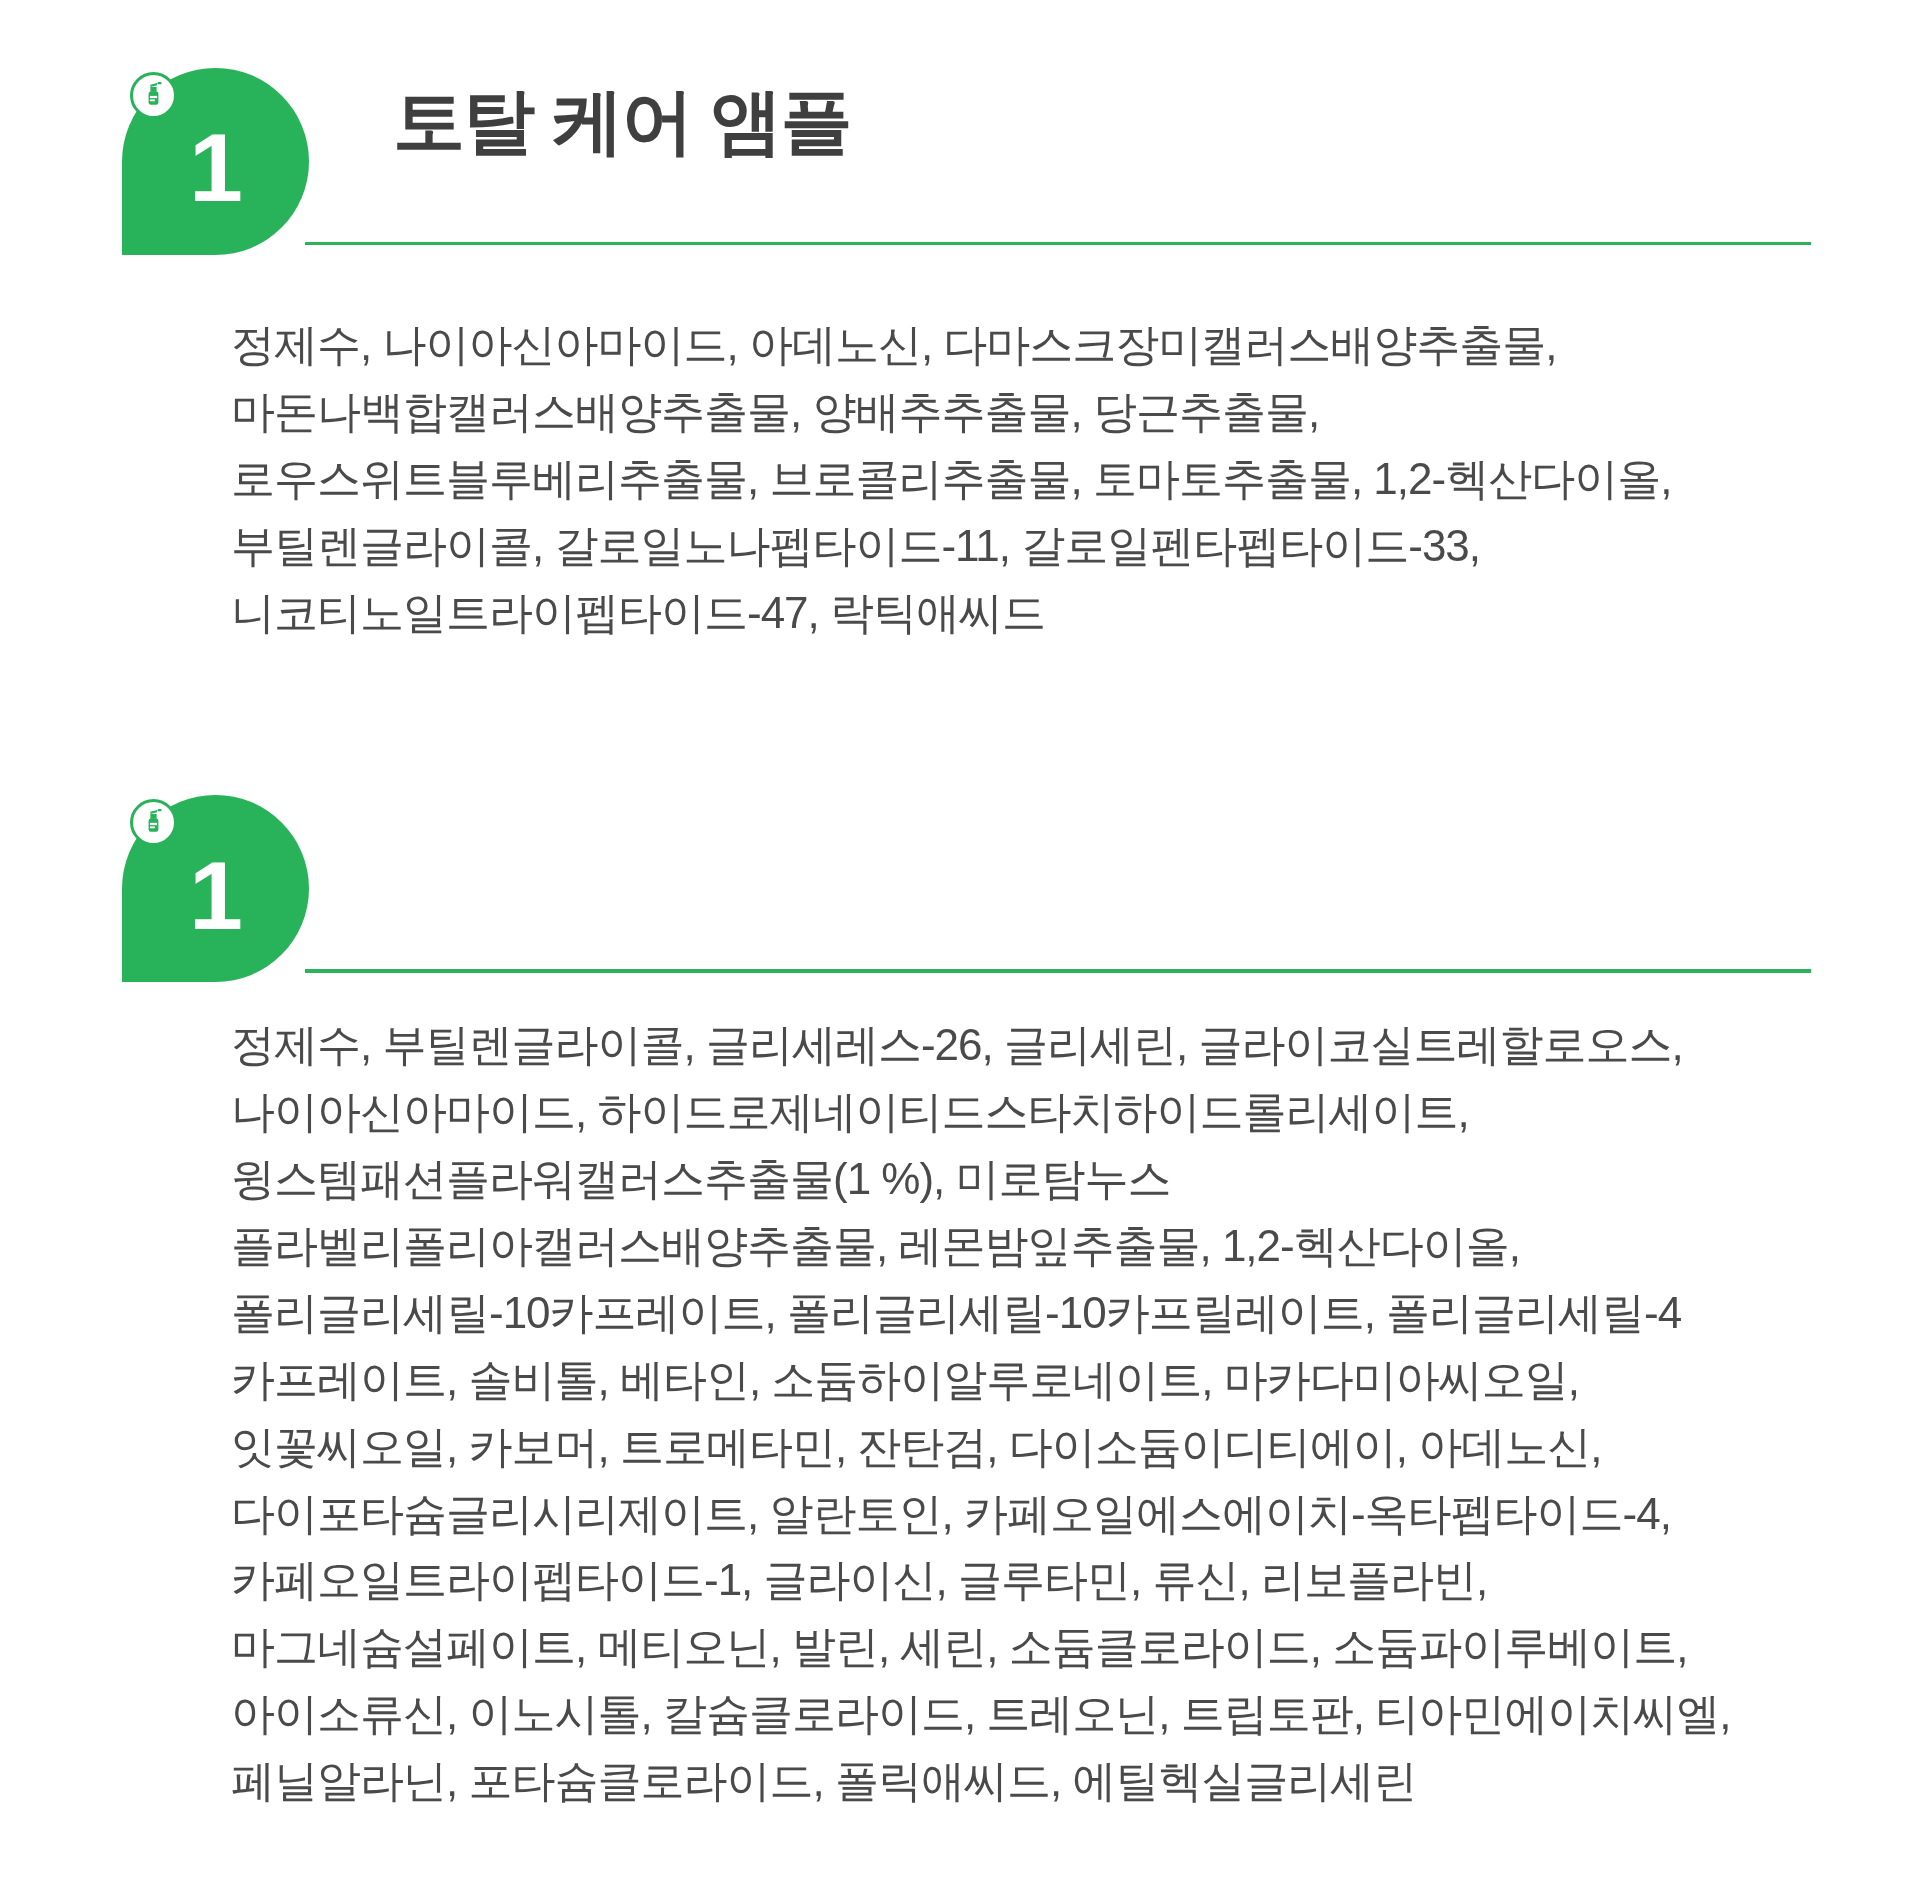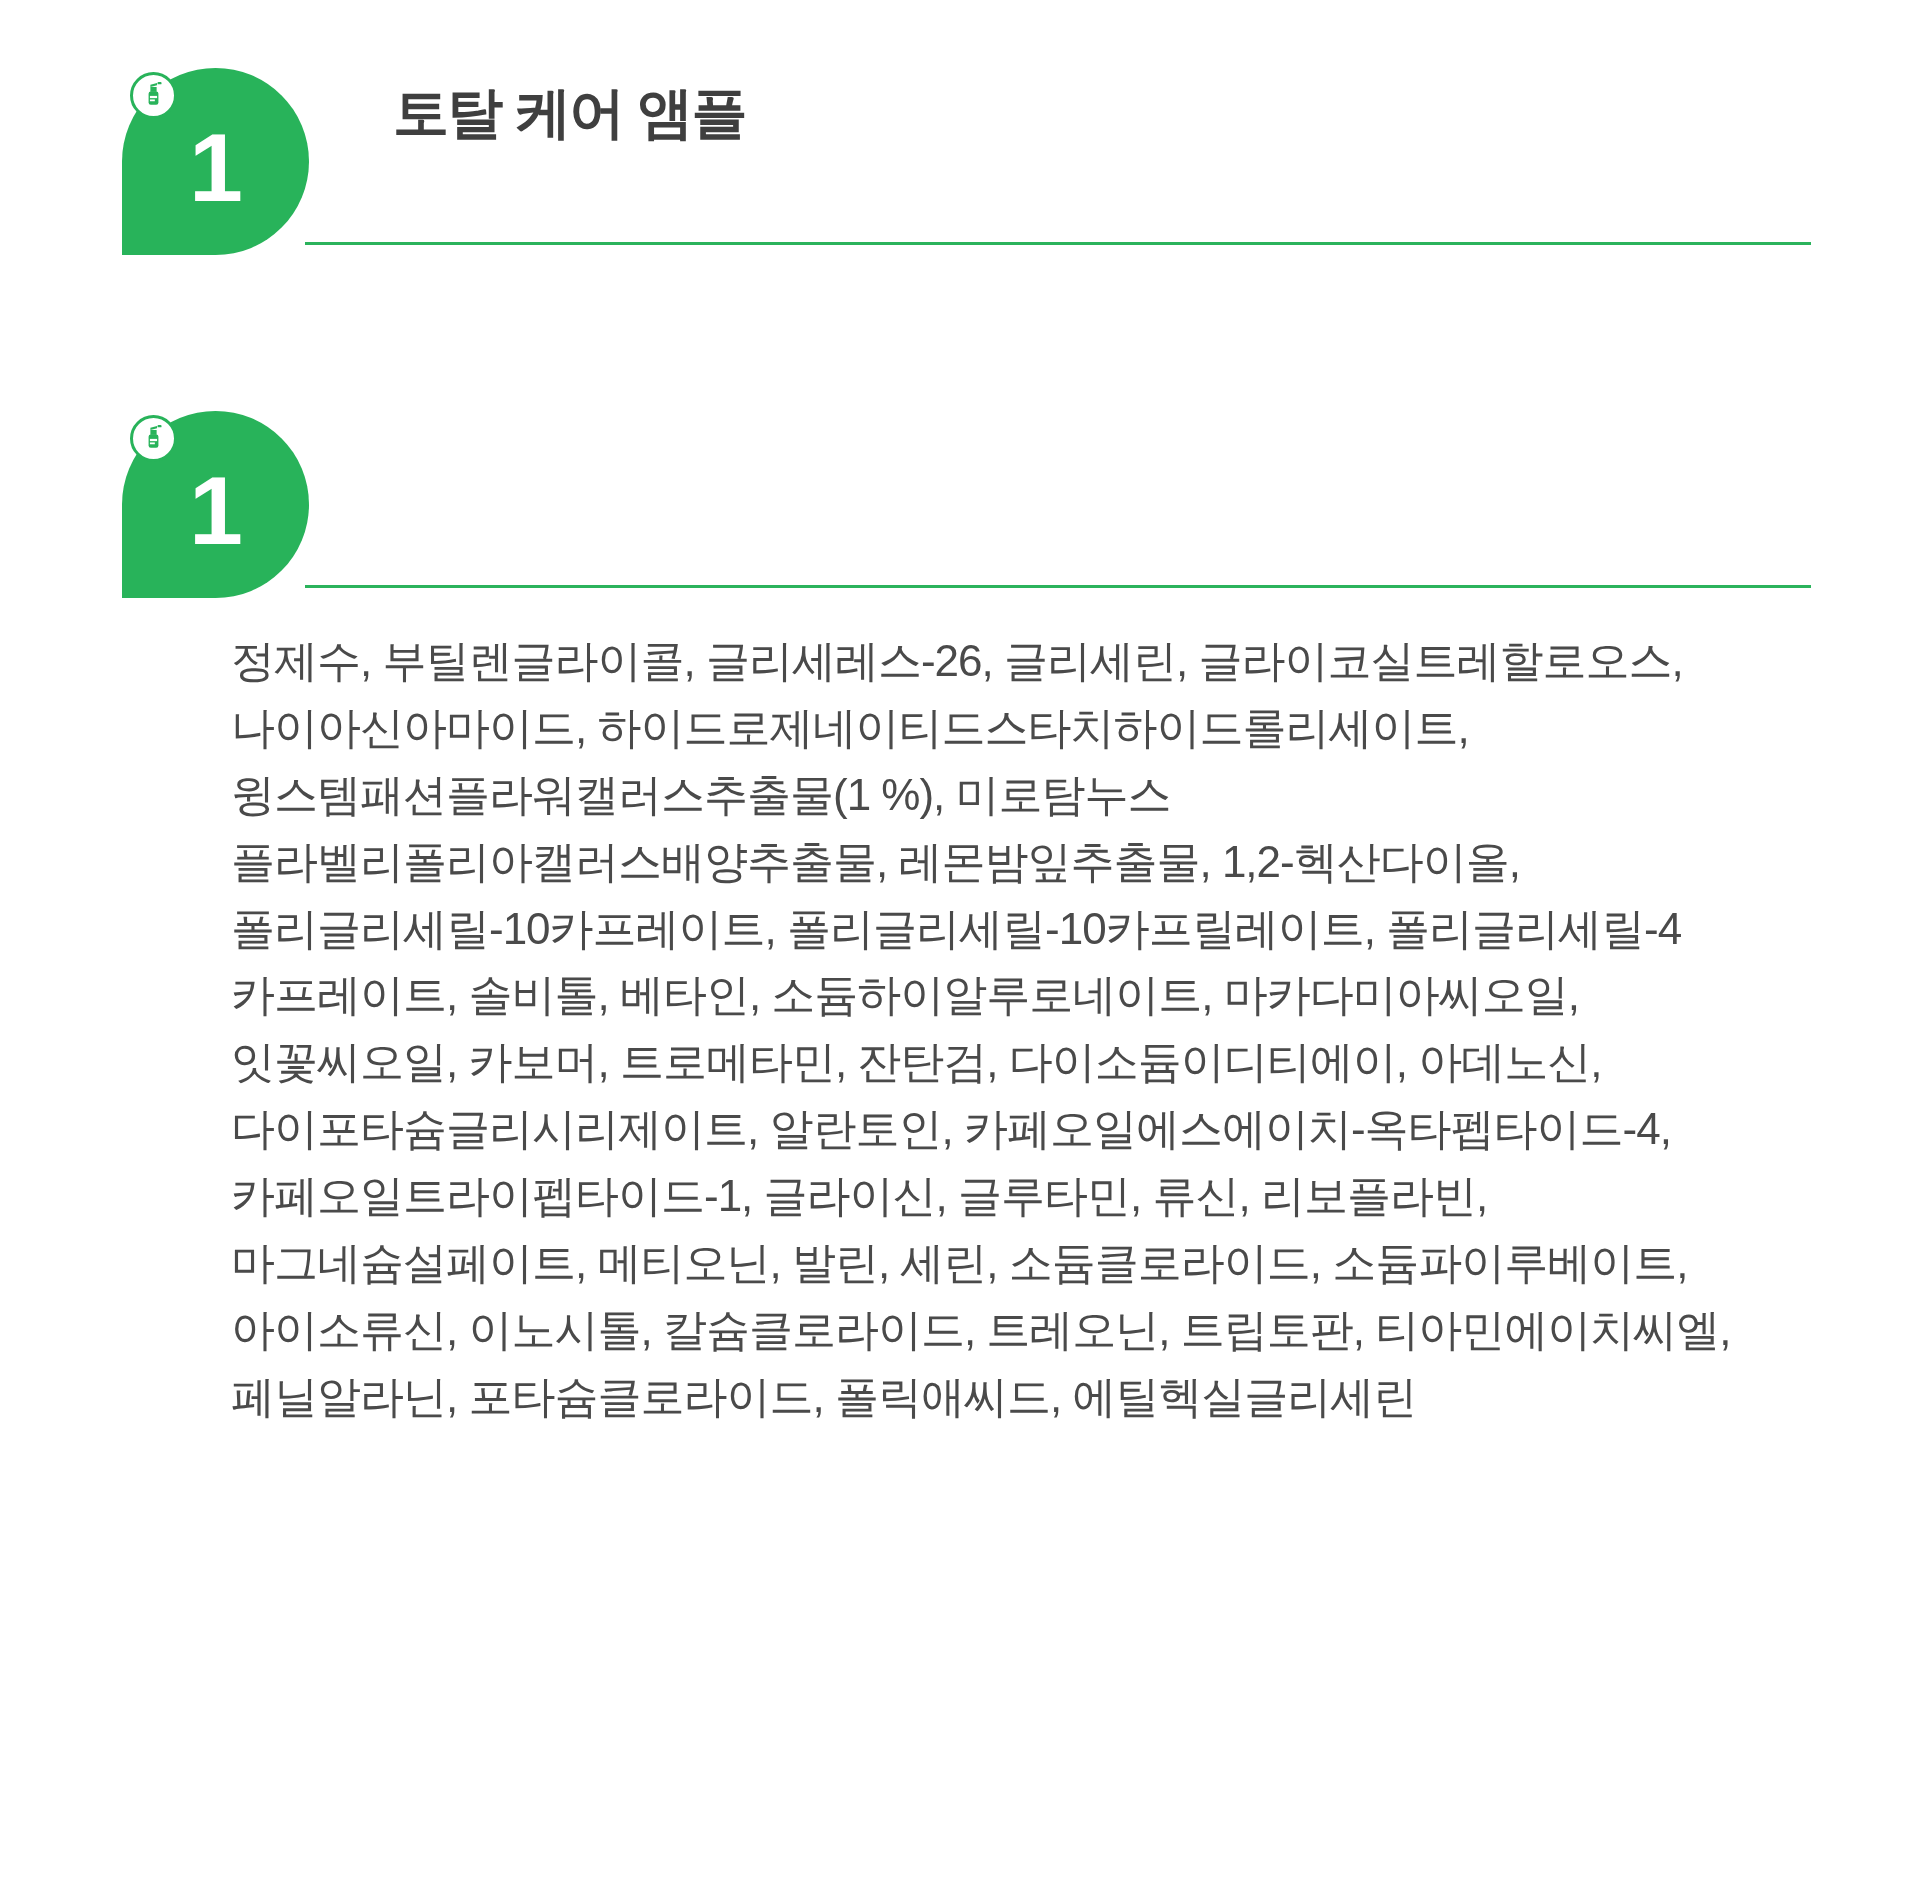--- a/index.html
+++ b/index.html
@@ -76,21 +76,21 @@
     justify-content: center;
     box-sizing: border-box;
   }
 
   .badge-chip svg { display: block; }
 
   .sec-title {
     position: absolute;
     left: 271px;
     top: 13.5px;
-    font-size: 56px;
+    font-size: 72px;
     font-weight: bold;
     color: #3f3f3f;
     letter-spacing: -1.8px;
     line-height: 1.1;
     white-space: nowrap;
   }
 
   .sec-rule {
     position: absolute;
     left: 183px;
@@ -137,20 +137,25 @@
           <rect x="37" y="2" width="9" height="5" rx="2" fill="#28b35a"></rect>
           <rect x="20" y="33" width="16" height="5" fill="#ffffff"></rect>
           <rect x="20" y="41" width="11" height="4" fill="#ffffff"></rect>
         </svg>
       </div>
 
       <div class="sec-title">토탈 케어 앰플</div>
       <div class="sec-rule"></div>
     </div>
 
+    <div class="sec-body">정제수, 나이아신아마이드, 아데노신, 다마스크장미캘러스배양추출물,
+마돈나백합캘러스배양추출물, 양배추추출물, 당근추출물,
+로우스위트블루베리추출물, 브로콜리추출물, 토마토추출물, 1,2-헥산다이올,
+부틸렌글라이콜, 갈로일노나펩타이드-11, 갈로일펜타펩타이드-33,
+니코티노일트라이펩타이드-47, 락틱애씨드</div>
   </div>
 
   <div class="section section-2">
     <div class="sec-head">
 
       <div class="badge">
         <span class="badge-number">1</span>
       </div>
 
       <div class="badge-chip">

